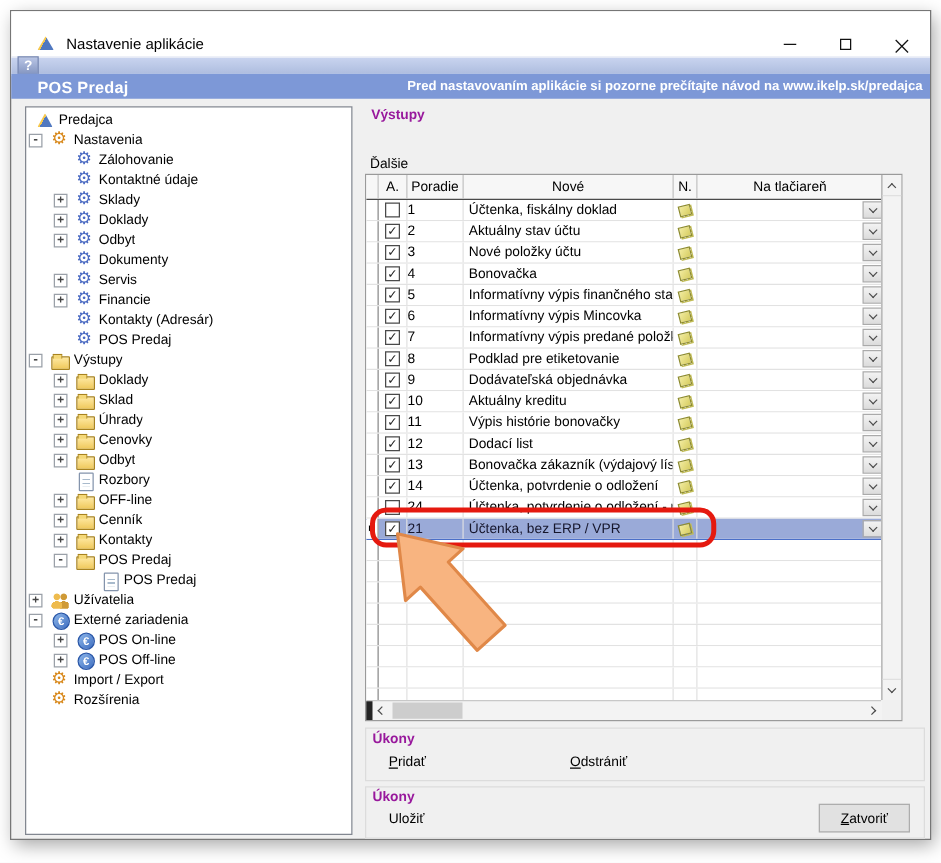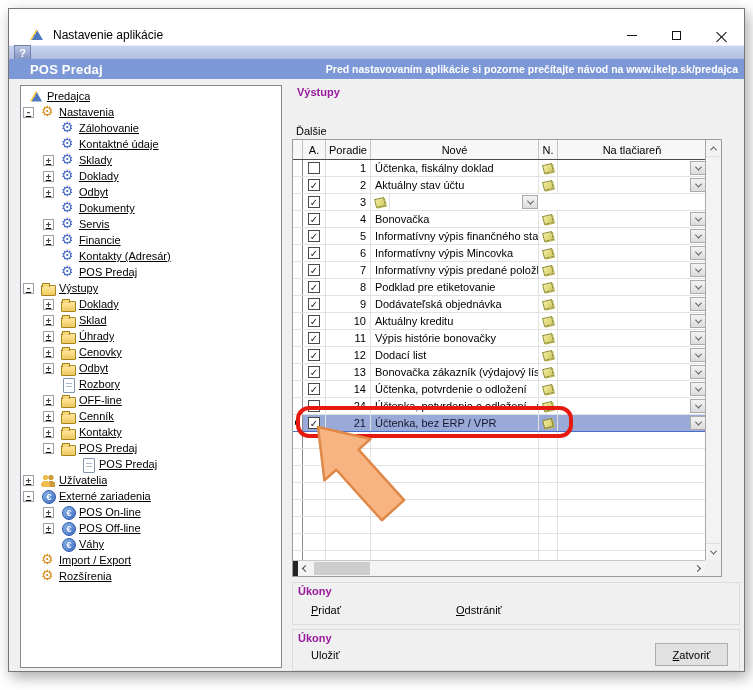--- a/index.html
+++ b/index.html
@@ -25,21 +25,21 @@
   
   .helpstrip { position:absolute; left:0; top:36px; right:0; height:14px; background:linear-gradient(#c9d4ef,#aebddf); border-top:1px solid #e8ecf6; }
   .helpbtn { position:absolute; left:5px; top:-1px; width:17px; height:16px; background:linear-gradient(#b9c5e5,#8193bf);
              border:1px solid #7182ae; color:#fff; font-size:11px; font-weight:bold; text-align:center; line-height:14px; }
   .bluebar { position:absolute; left:0; top:50px; right:0; height:20px; background:#7d98d7; display:flex; align-items:center; }
   .appname { margin-left:21px; color:#fff; font-size:13px; font-weight:bold; letter-spacing:.2px; }
   .notice { margin-left:auto; margin-right:6px; color:#fff; font-size:10.5px; font-weight:bold; white-space:nowrap; }
 
   
   .treepanel { position:absolute; left:11px; top:76px; width:262px; height:583px; background:#fff; border:1px solid #828790; overflow:hidden; padding-top:2px; }
-  .tnode { display:flex; align-items:center; height:16px; font-size:11px; white-space:nowrap; color:#000;text-decoration:underline; }
+  .tnode { display:flex; align-items:center; height:16px; font-size:11px; white-space:nowrap; color:#000; }
   .lvl0 { padding-left:8px; } .lvl1 { padding-left:2px; } .lvl2 { padding-left:22px; } .lvl3 { padding-left:42px; }
   .exp { flex:0 0 11px; height:11px; border:1px solid #9aa0a8; background:#fff; font:bold 9px/9px "DejaVu Sans Mono",monospace; text-align:center; color:#444; margin-right:7px; }
   .exp:empty { visibility:hidden; }
   .ti { flex:0 0 14px; width:14px; height:13px; position:relative; margin-right:4px; }
   .tl { overflow:hidden; }
   .ti[data-name="gear-orange-icon"]::before { content:"⚙"; font-family:"DejaVu Sans",sans-serif; font-size:14px; line-height:13px; color:#d8891c; position:absolute; left:0; top:-1px; }
   .ti[data-name="gear-blue-icon"]::before { content:"⚙"; font-family:"DejaVu Sans",sans-serif; font-size:14px; line-height:13px; color:#4a6ac2; position:absolute; left:0; top:-1px; }
   .ti[data-name="folder-icon"]::before { content:""; position:absolute; left:0; top:3px; width:13px; height:9px;
       background:linear-gradient(180deg,#ffe9a2,#efc95c); border:1px solid #a8831f; border-radius:1px; }
   .ti[data-name="folder-icon"]::after { content:""; position:absolute; left:1px; top:1px; width:6px; height:3px;
@@ -61,21 +61,21 @@
   
   .sectlabel { position:absolute; left:288px; top:77px; font-size:11px; font-weight:bold; color:#98189c; }
   .listlabel { position:absolute; left:287px; top:116px; font-size:11px; color:#000; }
 
   
   .grid { position:absolute; left:283px; top:130px; width:430px; height:438px; background:#fff; border:1px solid #9a9a9a; }
   .gcontent { position:absolute; left:0; top:0; right:16px; bottom:16px; overflow:hidden; }
   .c { flex:0 0 auto; border-right:1px solid #e2e2e2; overflow:hidden; white-space:nowrap; font-size:11px; display:block; }
   .mark { width:10px; border-right:1px solid #8a8a8a; font-size:8px; line-height:16px; text-align:center; color:#000; }
   .cbc { width:23px; display:flex; align-items:center; justify-content:center; }
-  .ord { width:45px; text-align:right; padding-right:4px; line-height:16px; }
+  .ord { width:45px; text-align:left; padding-right:4px; line-height:16px; }
   .nm  { width:168px; padding-left:4px; line-height:16px; }
   .ncol{ width:19px; display:flex; align-items:center; justify-content:center; }
   .prt { width:149px; position:relative; border-right:none; }
   .ghead { display:flex; height:20px; background:#f7f7f7; border-bottom:1px solid #4a4a4a; }
   .ghead .c { border-right:1px solid #c4c4c4; }
   .hc { display:flex; align-items:center; justify-content:center; line-height:normal; padding:0; }
   .trow { display:flex; height:17px; border-bottom:1px solid #e2e2e2; background:#fff; }
   .cb { width:12px; height:12px; border:1px solid #4a4a4a; background:#fff; font:bold 10px/11px "DejaVu Sans",sans-serif; color:#222; text-align:center; display:inline-block; }
   .note { width:10px; height:9px; background:linear-gradient(135deg,#f2eca0,#d6cc60); border:1px solid #8e8c30;
           transform:rotate(-14deg); box-shadow:1px 1px 0 #c2bd58; display:inline-block; }
@@ -286,25 +286,20 @@
         <div data-name="tree-item" class="tnode lvl2">
         <span class="exp" data-name="tree-expander">+</span>
         <span class="ti" data-name="euro-icon"></span>
         <span class="tl" data-name="tree-item-label">POS On-line</span>
       </div>
         <div data-name="tree-item" class="tnode lvl2">
         <span class="exp" data-name="tree-expander">+</span>
         <span class="ti" data-name="euro-icon"></span>
         <span class="tl" data-name="tree-item-label">POS Off-line</span>
       </div>
-        <div data-name="tree-item" class="tnode lvl2">
-        <span class="exp" data-name="tree-expander"></span>
-        <span class="ti" data-name="euro-icon"></span>
-        <span class="tl" data-name="tree-item-label">Váhy</span>
-      </div>
         <div data-name="tree-item" class="tnode lvl1">
         <span class="exp" data-name="tree-expander"></span>
         <span class="ti" data-name="gear-orange-icon"></span>
         <span class="tl" data-name="tree-item-label">Import / Export</span>
       </div>
         <div data-name="tree-item" class="tnode lvl1">
         <span class="exp" data-name="tree-expander"></span>
         <span class="ti" data-name="gear-orange-icon"></span>
         <span class="tl" data-name="tree-item-label">Rozšírenia</span>
       </div>
@@ -357,20 +352,21 @@
                 <span class="chev chd" data-name="chevron-down-icon"></span>
               </span>
             </span>
         </div>
           <div data-name="table-row" class="trow">
           <span class="c mark" data-name="row-marker"></span>
           <span class="c cbc" data-name="active-cell">
               <span class="cb" data-name="checkbox">✓</span>
             </span>
           <span class="c ord" data-name="order-cell">3</span>
+          <span class="c nm" data-name="name-cell">Nové položky účtu</span>
           <span class="c ncol" data-name="n-cell">
               <span class="note" data-name="note-icon"></span>
             </span>
           <span class="c prt" data-name="printer-cell">
               <span class="combo" data-name="printer-dropdown-button">
                 <span class="chev chd" data-name="chevron-down-icon"></span>
               </span>
             </span>
         </div>
           <div data-name="table-row" class="trow">

